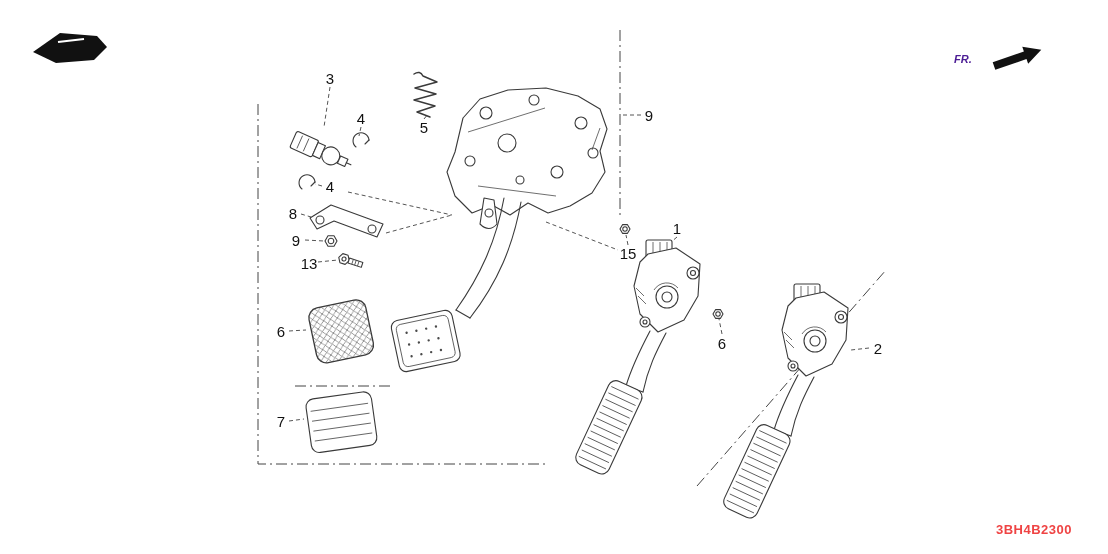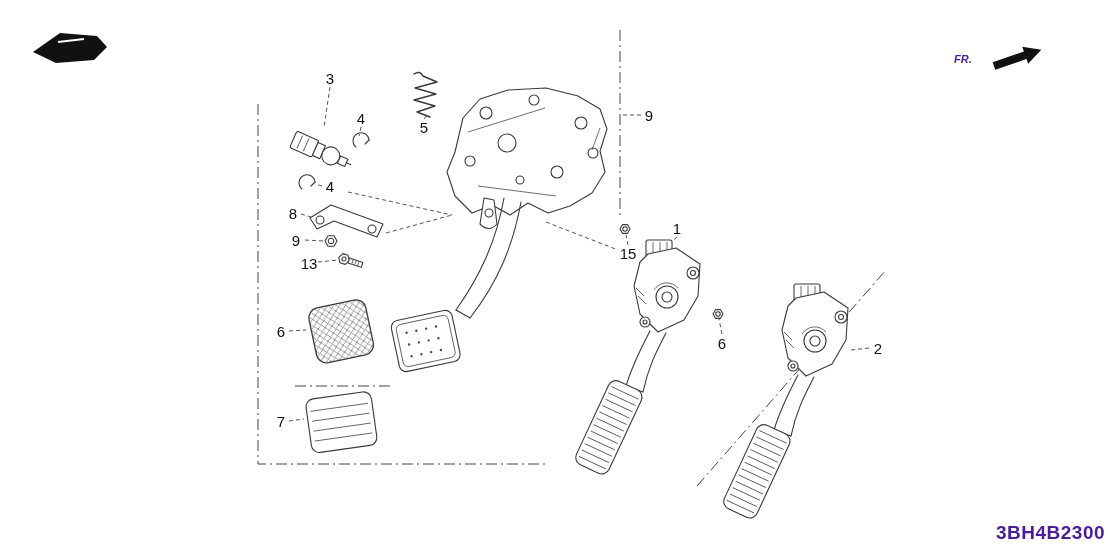--- a/index.html
+++ b/index.html
@@ -11,21 +11,21 @@
   .callout{
     position:absolute;transform:translate(-50%,-50%);
     font-size:15px;color:#111;user-select:none;line-height:1;
   }
   .fr-label{
     position:absolute;left:954px;top:53px;
     font-style:italic;font-weight:bold;font-size:11px;color:#4c1d95;
   }
   .part-code{
     position:absolute;left:996px;top:522px;
-    font-weight:bold;font-size:19px;letter-spacing:.5px;color:#4c1d95;
+    font-weight:bold;font-size:13px;letter-spacing:.5px;color:#ef4444;
   }
   .ln{fill:none;stroke:#3a3a3a;stroke-width:1.1;stroke-linejoin:round;stroke-linecap:round;}
   .solid{fill:#ffffff;stroke:#3a3a3a;stroke-width:1.1;stroke-linejoin:round;}
   .thin{fill:none;stroke:#4a4a4a;stroke-width:.8;}
   .leader{fill:none;stroke:#555;stroke-width:1;stroke-dasharray:4 3;}
   .boundary{fill:none;stroke:#444;stroke-width:1;stroke-dasharray:11 4 2 4;}
   .blk{fill:#111;stroke:none;}
 </style>
 </head>
 <body>

